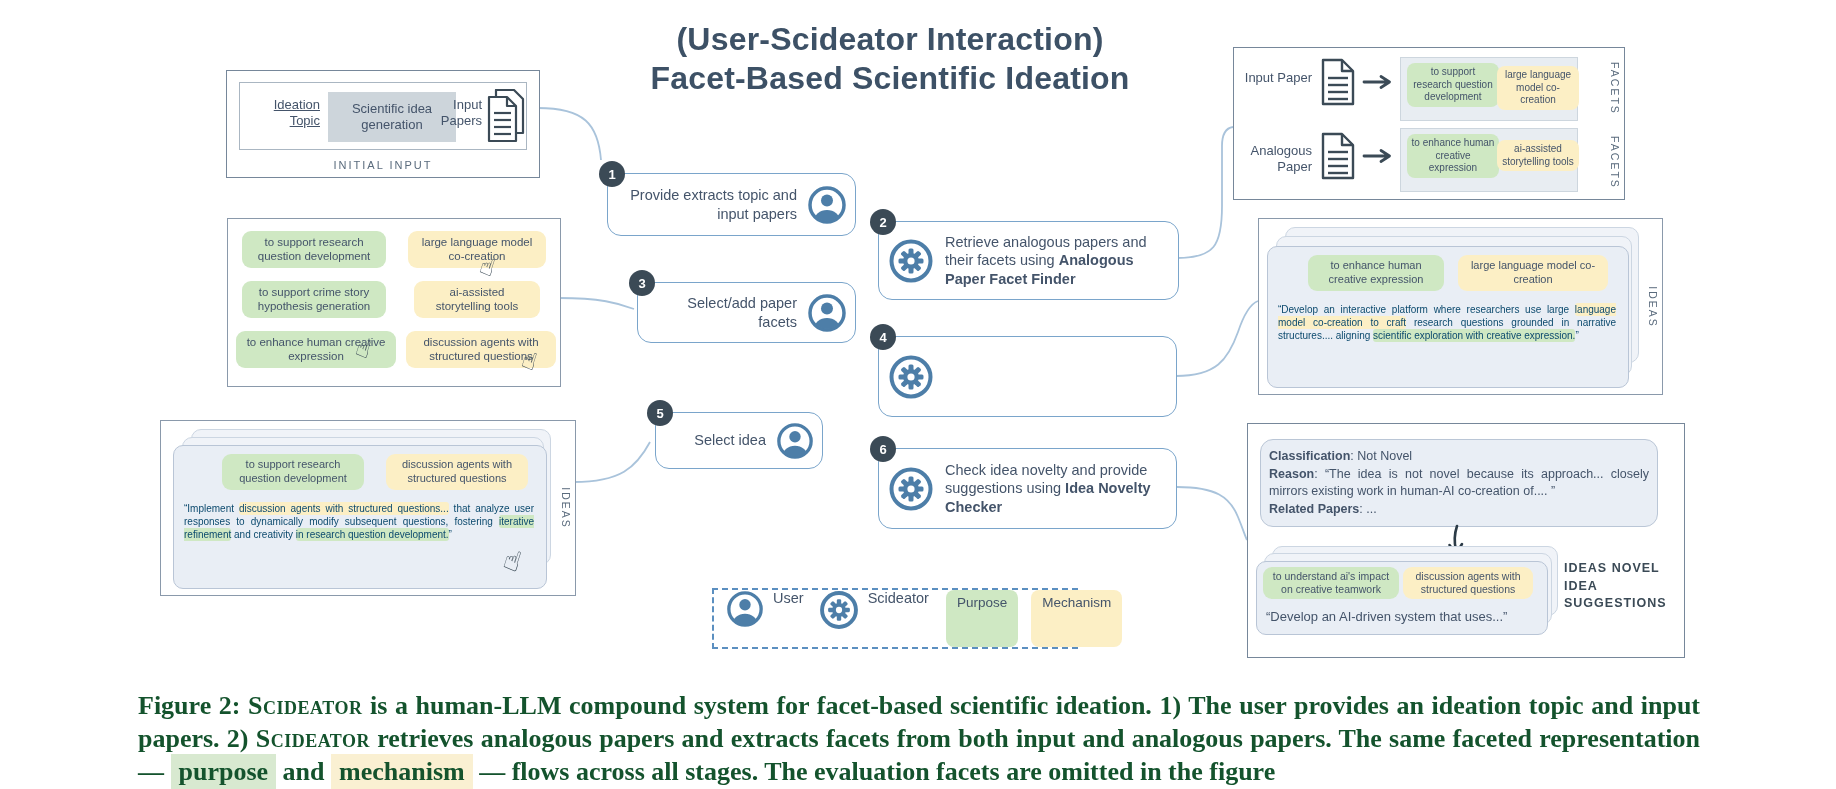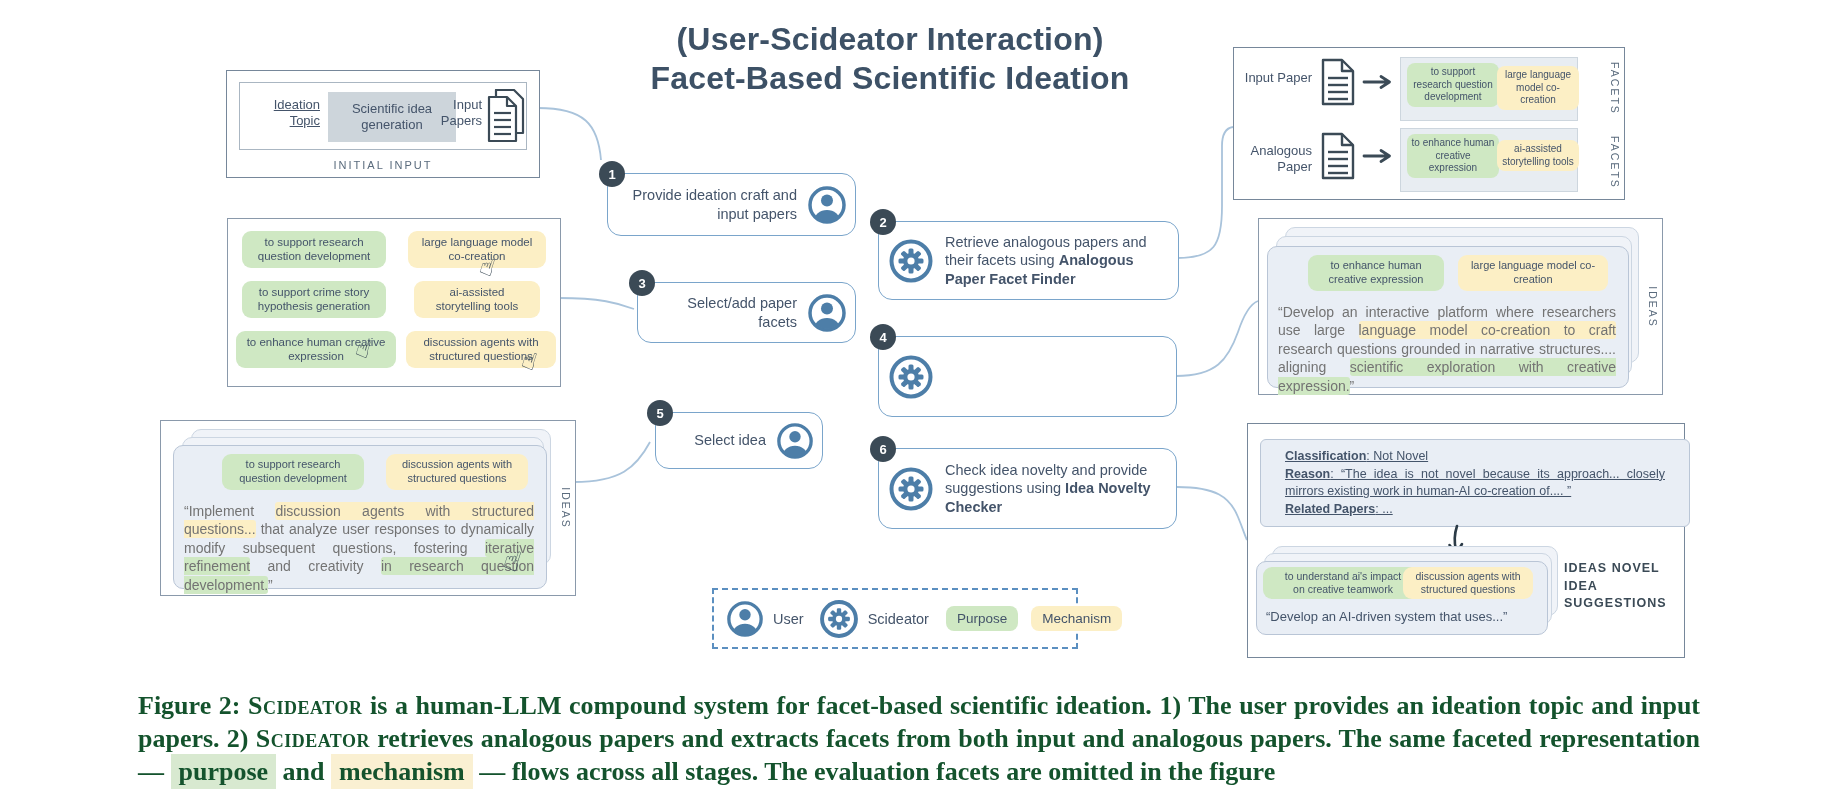--- a/index.html
+++ b/index.html
@@ -23,21 +23,21 @@
   .pill{position:absolute;border-radius:9px;padding:4px 7px;text-align:center;line-height:1.25;color:#44546a;}
   .green{background:#cfe8c3;}
   .yellow{background:#fcefc5;}
 
   
   .vlabel{position:absolute;writing-mode:vertical-rl;letter-spacing:2px;font-size:10.5px;color:#5a6b7d;}
 
   
   .backcard{position:absolute;background:#f0f3f8;border:1px solid #ccd6e2;border-radius:10px;}
   .frontcard{position:absolute;background:#e9eef5;border:1px solid #b9c5d6;border-radius:10px;}
-  .quote{position:absolute;font-size:14px;line-height:1.32;text-align:justify;color:#737373;}
+  .quote{position:absolute;font-size:10px;line-height:1.32;text-align:justify;color:#0c4a6e;}
   .hl-y{background:#fcefc5;border-radius:3px;padding:1px 0;}
   .hl-g{background:#cfe8c3;border-radius:3px;padding:1px 0;}
 
   
   .step{position:absolute;background:#fff;border:1.6px solid #7aa5cb;border-radius:14px;
         display:flex;align-items:center;z-index:2;}
   .badge{position:absolute;left:-9px;top:-13px;width:26px;height:26px;border-radius:50%;
          background:#3b4a56;color:#fff;font-size:13px;font-weight:bold;
          display:flex;align-items:center;justify-content:center;z-index:3;}
   .steptext{font-size:14.5px;line-height:1.25;color:#44546a;}
@@ -45,27 +45,27 @@
 
   
   .hand{position:absolute;font-family:"DejaVu Sans",sans-serif;color:#3b4a56;
         transform:rotate(18deg);z-index:4;}
 
   
   .facetpanel{position:absolute;background:#e8edf2;border:1px solid #cdd6de;}
   .minipill{position:absolute;border-radius:8px;padding:3px 4px;text-align:center;font-size:10px;line-height:1.25;}
 
   
-  #novelty-panel{position:absolute;background:#e9eef5;border:1px solid #bac6d6;border-radius:6px;
-                 font-size:12.5px;line-height:1.4;color:#44546a;padding:8px 24px;text-align:justify;text-decoration:underline;}
+  #novelty-panel{position:absolute;background:#e9eef5;border:1px solid #bac6d6;border-radius:13px;
+                 font-size:12.5px;line-height:1.4;color:#44546a;padding:8px 8px;text-align:justify;}
   #more-label{position:absolute;font-weight:bold;font-size:12.5px;letter-spacing:1px;
               color:#3b4a56;line-height:1.4;}
 
   
-  #legend{position:absolute;border:2px dashed #5b8fc0;display:flex;align-items:center;
+  #legend{position:absolute;border:2px dashed #5b8fc0;display:flex;
           gap:9px;padding:0 12px;box-sizing:border-box;z-index:2;}
   .legend-label{font-size:14.5px;color:#44546a;}
   .legend-pill{border-radius:8px;padding:5px 11px;font-size:13.5px;color:#44546a;}
 
   
   #caption{position:absolute;left:138px;top:690px;width:1562px;
            font-family:"Liberation Serif","DejaVu Serif",serif;font-weight:700;
            font-size:26px;line-height:1.26;color:#14532d;text-align:justify;}
   .smallcaps{font-variant:small-caps;letter-spacing:.5px;}
   .cap-hl-g{background:#d8e9d0;padding:3px 8px;}
@@ -137,21 +137,21 @@
       <div class="pill yellow" style="left:212px;top:8px;width:128px;font-size:11px;">discussion agents with structured questions</div>
       <div class="quote" style="left:10px;top:56px;width:350px;">
         <span>“Implement </span><span class="hl-y">discussion agents with structured questions...</span><span> that analyze user responses to dynamically modify subsequent questions, fostering </span><span class="hl-g">iterative refinement</span><span> and creativity </span><span class="hl-g">in research question development.</span><span>”</span>
       </div>
       <span class="hand" style="left:330px;top:98px;font-size:28px;">☝</span>
     </div>
   </div>
 
   <div class="step" style="left:607px;top:173px;width:247px;height:61px;">
     <div class="badge">1</div>
-    <div class="steptext" style="flex:1;text-align:right;padding-left:14px;">Provide ideation craft and input papers</div>
+    <div class="steptext" style="flex:1;text-align:right;padding-left:14px;">Provide extracts topic and input papers</div>
     <span style="margin:0 8px 0 10px;">
       <svg width="40" height="40" viewBox="0 0 40 40">
         <defs>
             <clipPath id="u1">
               <circle cx="20" cy="20" r="16"></circle>
             </clipPath>
           </defs>
         <circle cx="20" cy="20" r="17" fill="none" stroke="#4d7ea8" stroke-width="3.5"></circle>
         <g clip-path="url(#u1)" fill="#4d7ea8">
             <circle cx="20" cy="15.5" r="6"></circle>
@@ -340,21 +340,21 @@
     </div>
     <span class="abs" style="left:196px;top:100px;">
       <svg width="24" height="34" viewBox="0 0 24 34">
         <path d="M13,2 C10,11 10,18 12,26" stroke="#2c3b47" stroke-width="2.6" fill="none" stroke-linecap="round"></path>
         <path d="M5.5,21 L12,30 L18,20" stroke="#2c3b47" stroke-width="2.6" fill="none" stroke-linecap="round" stroke-linejoin="round"></path>
       </svg>
     </span>
     <div class="backcard" style="left:24px;top:122px;width:284px;height:68px;"></div>
     <div class="backcard" style="left:16px;top:129px;width:286px;height:70px;"></div>
     <div class="frontcard" style="left:8px;top:137px;width:290px;height:72px;">
-      <div class="pill green" style="left:6px;top:5px;width:126px;font-size:10.5px;padding:3px 17px;">to understand ai's impact on creative teamwork</div>
+      <div class="pill green" style="left:6px;top:5px;width:126px;font-size:10.5px;padding:3px 5px;">to understand ai's impact on creative teamwork</div>
       <div class="pill yellow" style="left:146px;top:5px;width:120px;font-size:10.5px;padding:3px 5px;">discussion agents with structured questions</div>
       <div class="abs" style="left:9px;top:47px;font-size:13px;color:#44546a;">“Develop an AI-driven system that uses...”</div>
     </div>
     <div id="more-label" style="left:316px;top:136px;width:118px;">IDEAS NOVEL IDEA SUGGESTIONS</div>
   </div>
 
   <div id="legend" style="left:712px;top:588px;width:366px;height:61px;">
     <span>
       <svg width="38" height="38" viewBox="0 0 40 40">
         <defs>

